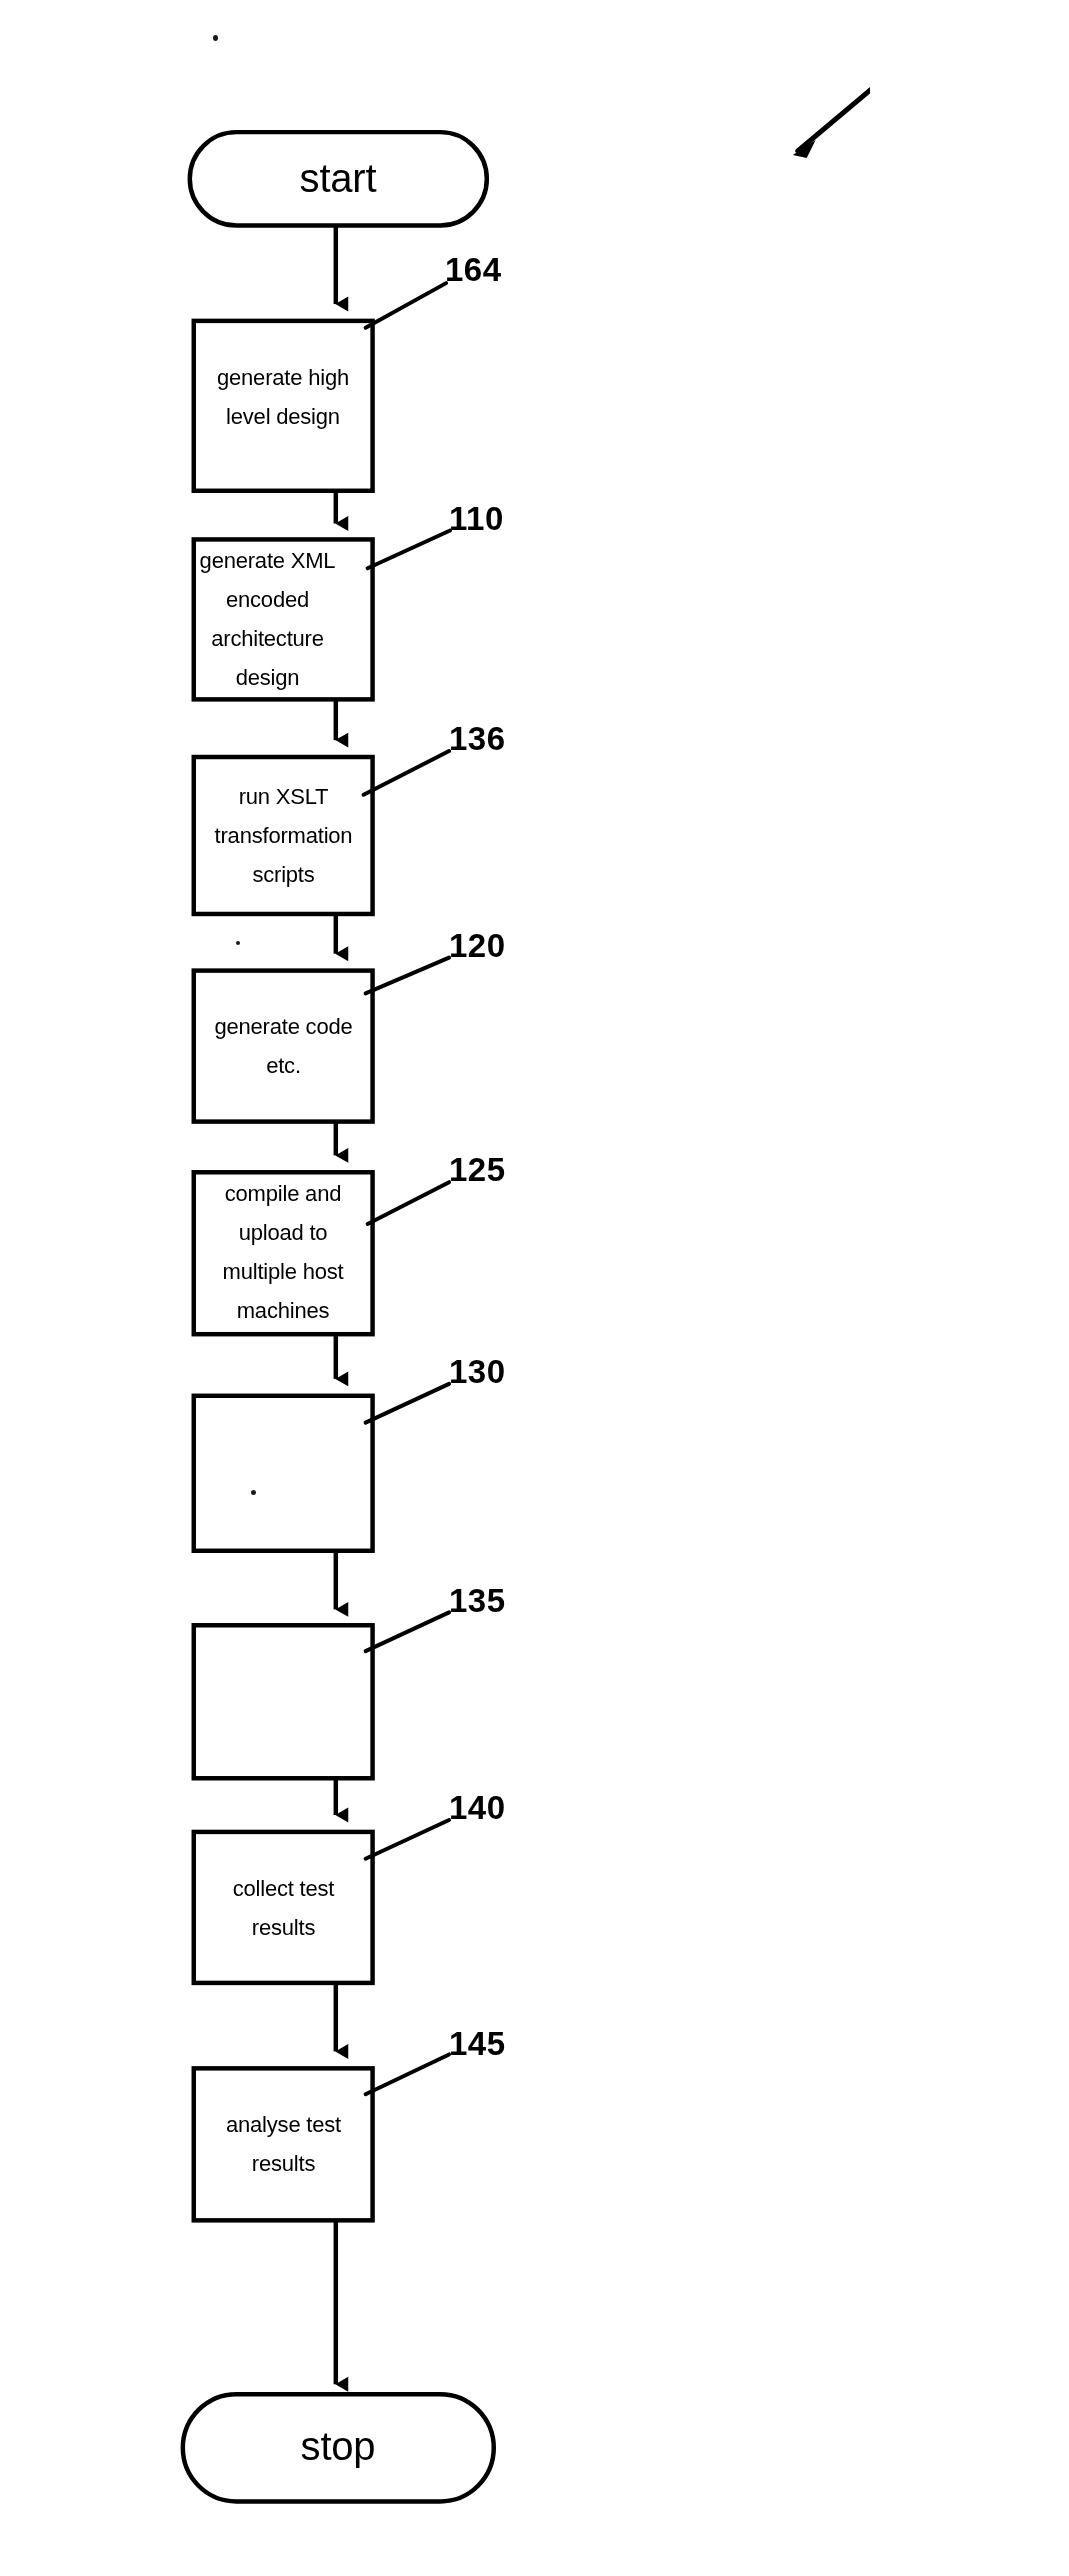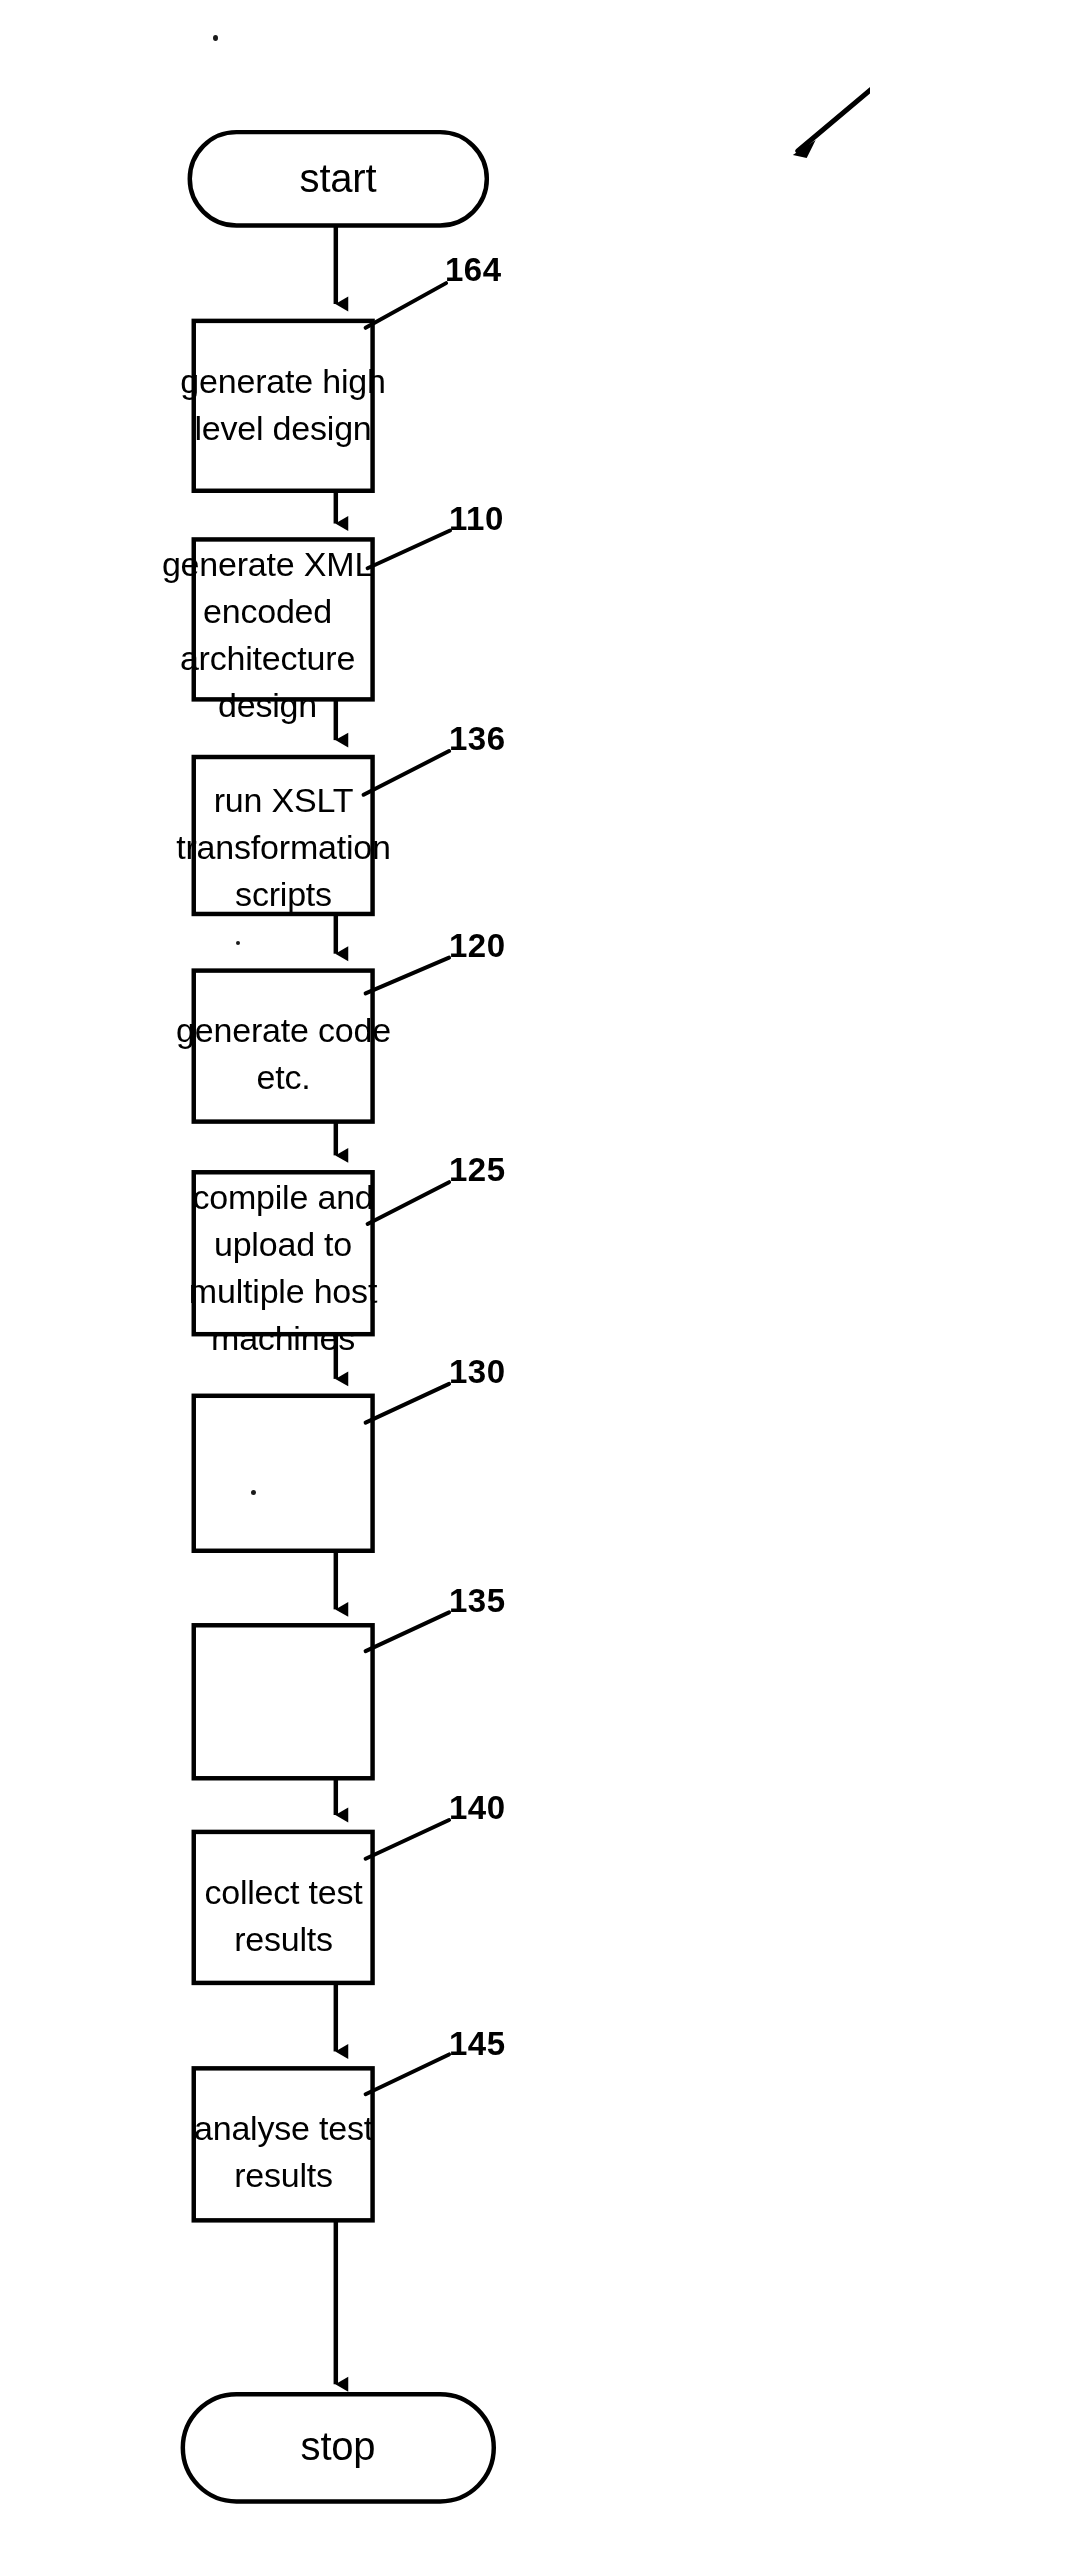--- a/index.html
+++ b/index.html
@@ -24,22 +24,22 @@
     left: 0;
     top: 0;
     width: 1070px;
     height: 2576px;
     display: block;
   }
   .node-text {
     position: absolute;
     text-align: center;
     font-family: "Liberation Sans", sans-serif;
-    font-size: 34px;
-    line-height: 47px;
+    font-size: 22px;
+    line-height: 39px;
     color: #000000;
     letter-spacing: -0.2px;
     white-space: pre-line;
     pointer-events: none;
   }
   .term-text {
     font-size: 40px;
     line-height: 34px;
   }
   .ref-num {

